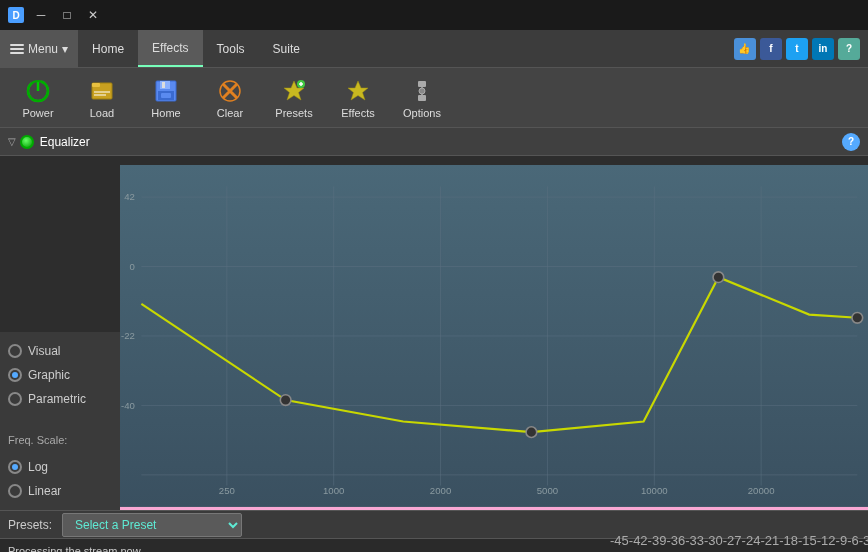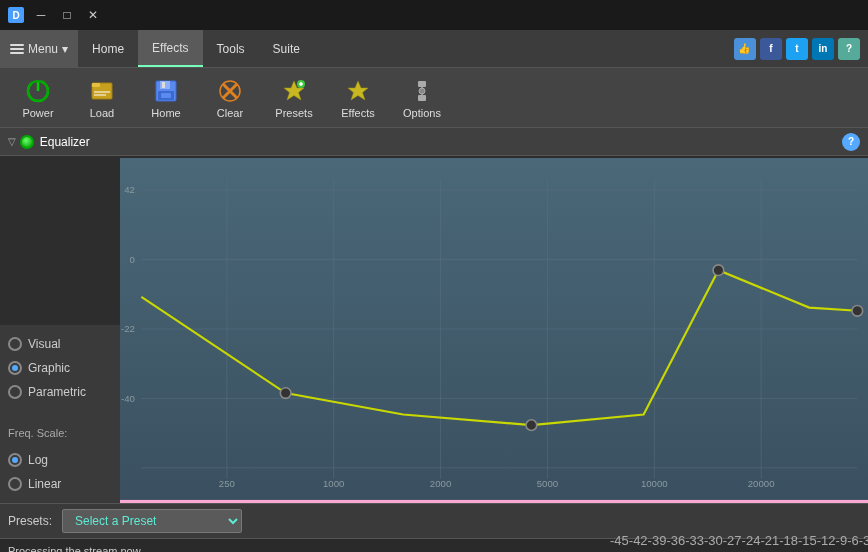--- a/index.html
+++ b/index.html
@@ -198,21 +198,21 @@
     
     #chart-area {
       flex: 1;
       background: #f9a8d4;
       position: relative;
       overflow: hidden;
     }
 
     
     #presets-bar {
-      height: 35px;
+      height: 28px;
       background: #3a3a3a;
       display: flex;
       align-items: center;
       padding: 0 8px;
       gap: 10px;
       border-top: 1px solid #555;
     }
     #presets-bar .presets-label {
       color: #ccc;
       font-size: 12px;

